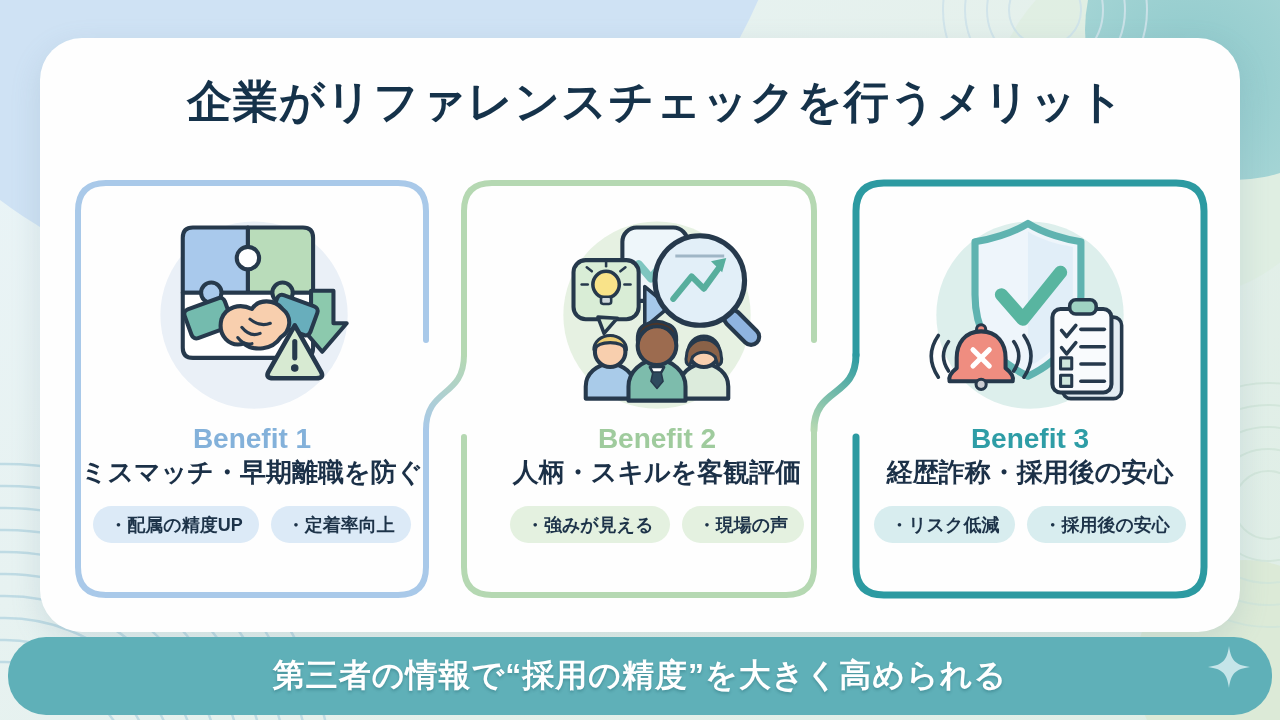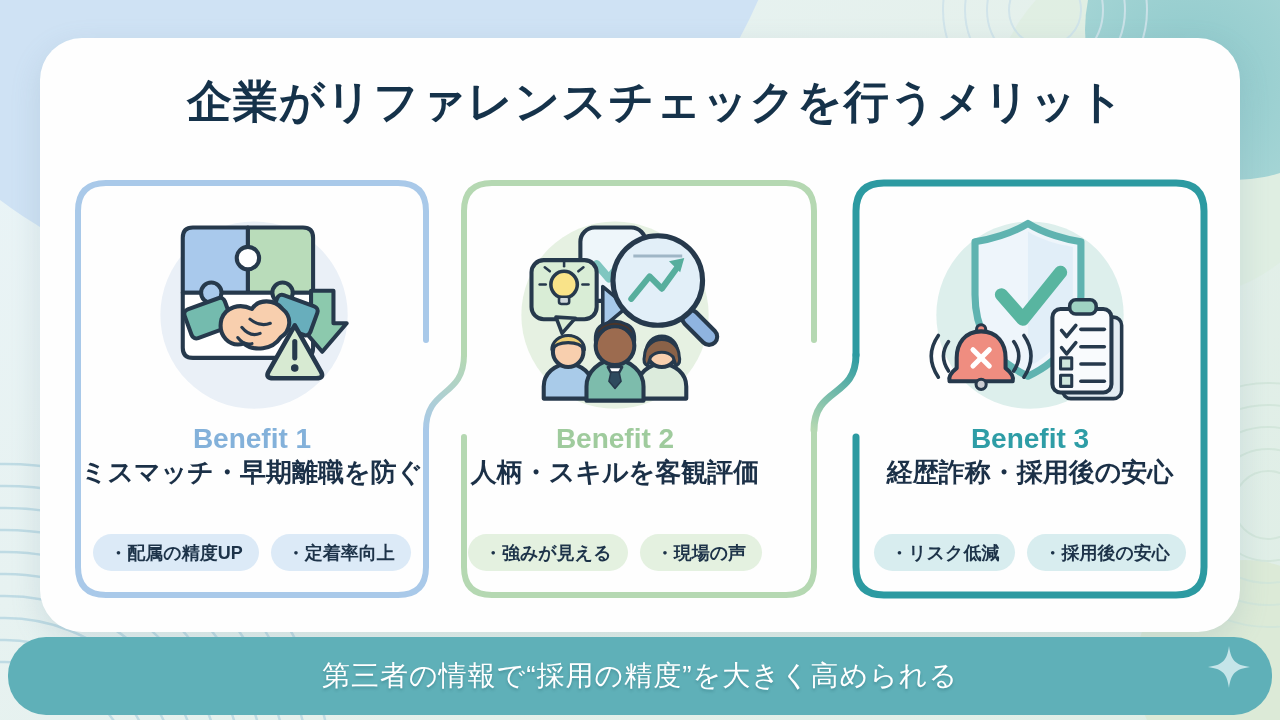--- a/index.html
+++ b/index.html
@@ -33,45 +33,45 @@
     padding-left:16px;
   }
 
   
   svg.borders{position:absolute;left:0;top:0;width:1280px;height:720px;pointer-events:none;}
   .card{
     position:absolute;top:183px;height:412px;
     display:flex;flex-direction:column;align-items:center;
   }
   .card.c1{left:78px;width:348px;}
-  .card.c2{left:440px;width:350px;}
+  .card.c2{left:482px;width:350px;}
   .card.c3{left:856px;width:348px;}
   .icon-wrap{width:224px;height:232px;margin-top:10px;}
   .benefit-label{font-size:28px;font-weight:bold;margin-top:-2px;}
   .c1 .benefit-label{color:#83b1da;}
   .c2 .benefit-label{color:#9fcb9d;}
   .c3 .benefit-label{color:#2e9da6;}
   .card-heading{font-size:26px;font-weight:bold;color:#1b3047;margin-top:0;white-space:nowrap;}
   .pills{display:flex;gap:12px;margin-top:16px;}
   .pill{
     height:37px;border-radius:999px;display:flex;align-items:center;
-    padding:0 16px;font-size:18px;font-weight:bold;color:#1d3349;white-space:nowrap;margin-top:28px;
+    padding:0 16px;font-size:18px;font-weight:bold;color:#1d3349;white-space:nowrap;
   }
   .c1 .pill{background:#dceaf7;}
   .c2 .pill{background:#e4f1e0;}
   .c3 .pill{background:#d8edef;}
 
   
   .banner{
     position:absolute;left:8px;top:637px;width:1264px;height:78px;
     background:#5fb0b8;border-radius:38px;
     display:flex;align-items:center;justify-content:center;
   }
   .banner-text{
-    color:#ffffff;font-size:28px;font-weight:normal;letter-spacing:1px;
+    color:#ffffff;font-size:32px;font-weight:bold;letter-spacing:1px;
     text-shadow:0 2px 3px rgba(0,60,70,.25);
   }
   .sparkle{position:absolute;left:1208px;top:646px;width:42px;height:42px;}
 </style>
 </head>
 <body>
 
 <div class="stage">
 
   <div class="blob right-green"></div>

